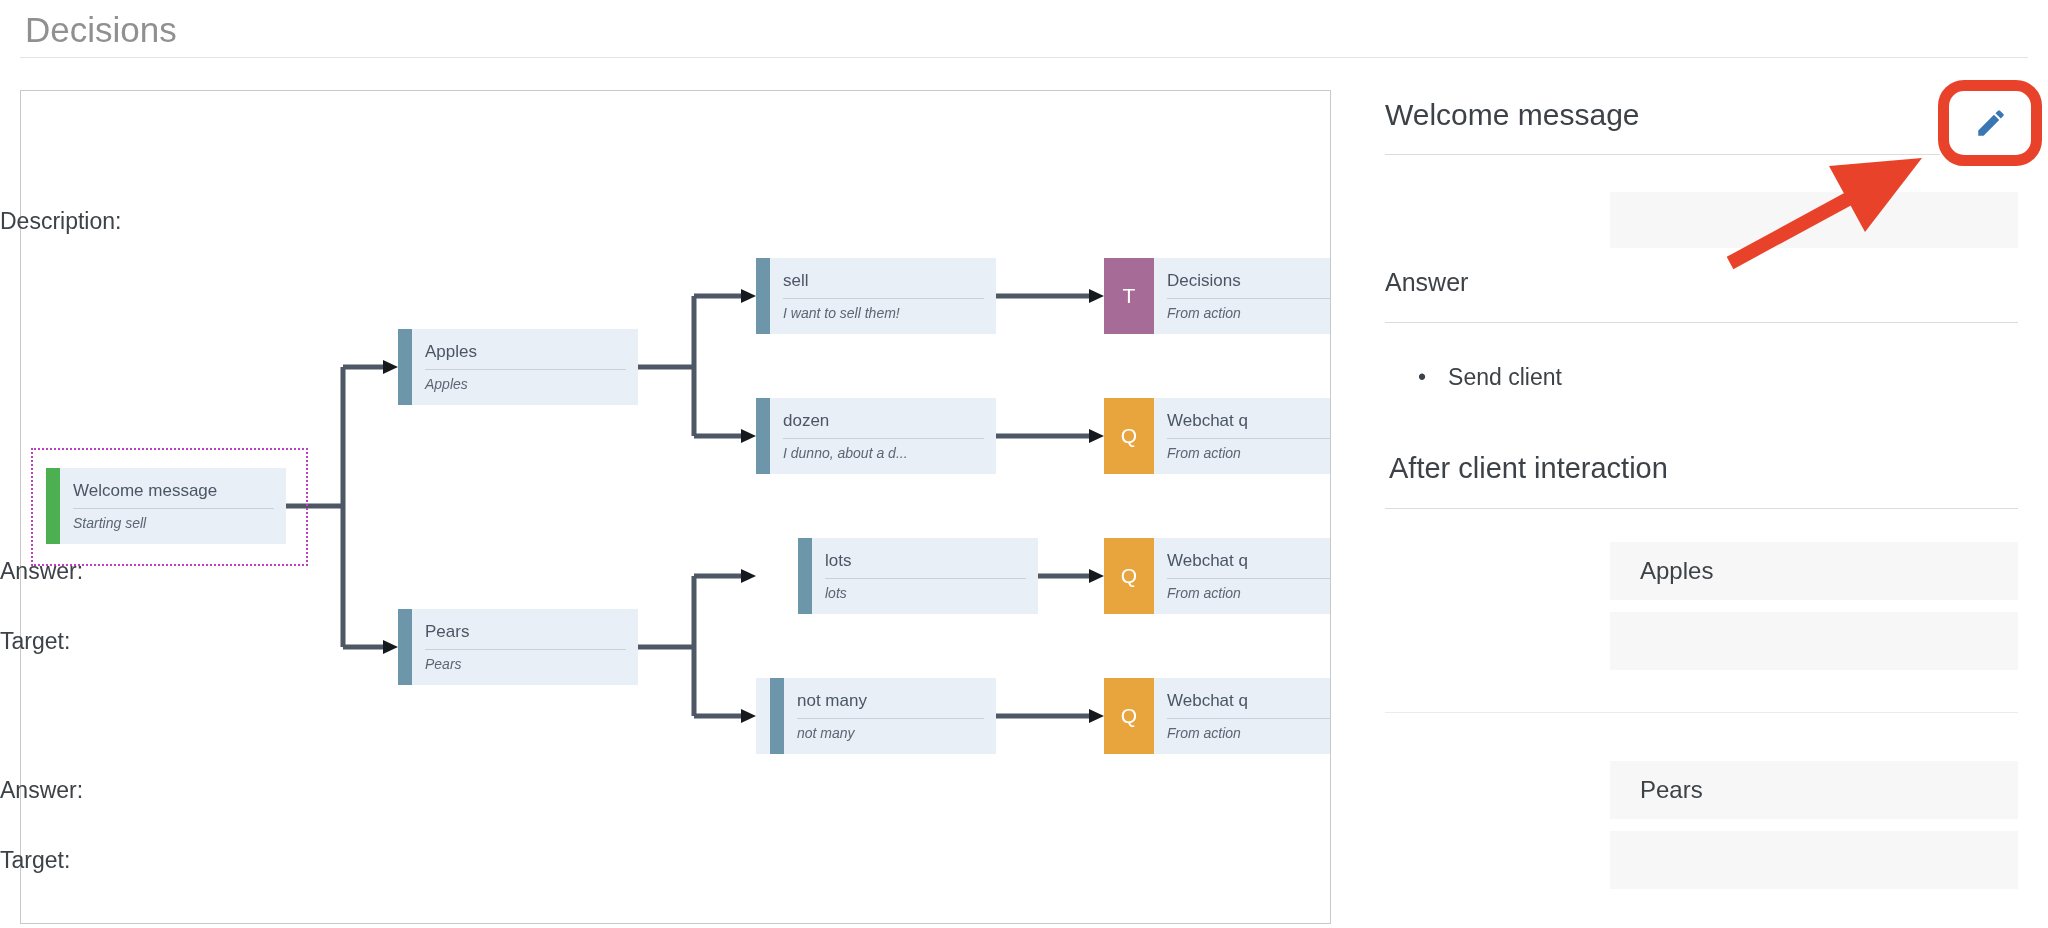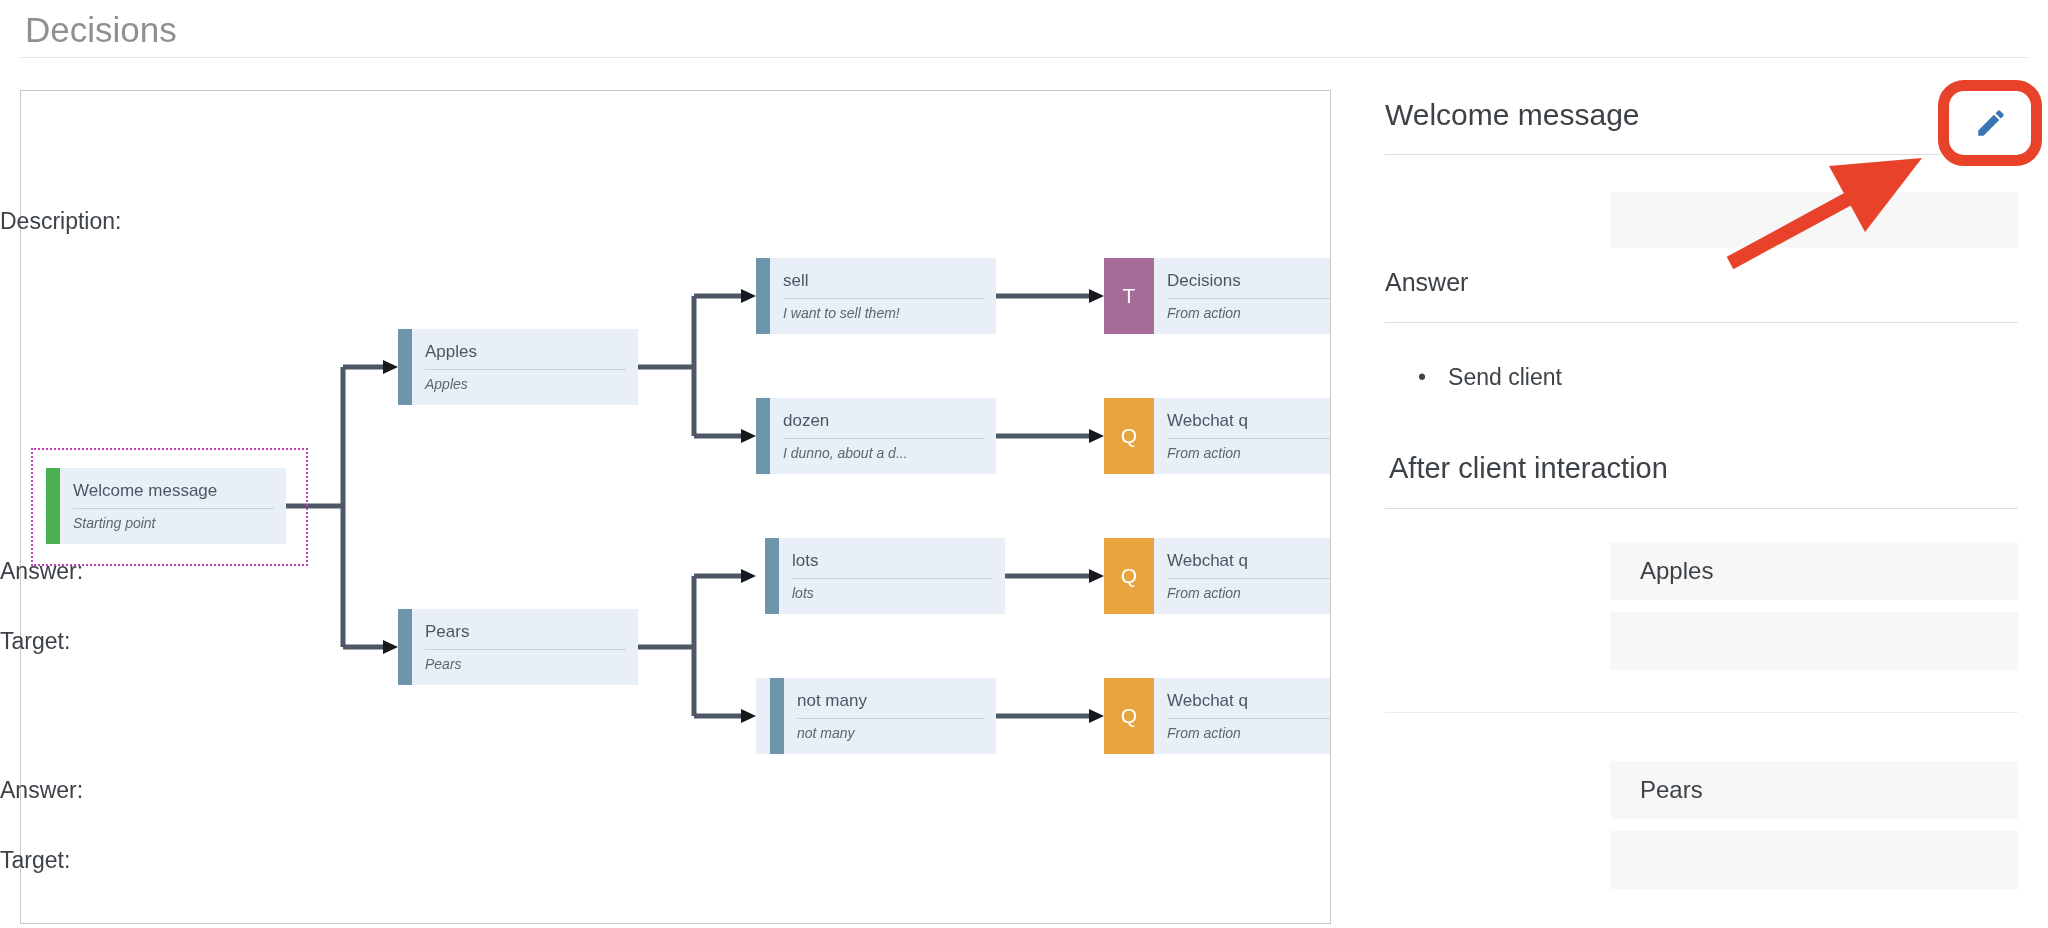--- a/index.html
+++ b/index.html
@@ -131,21 +131,21 @@
       </g>
     </svg>
 
     <div class="selection-outline"></div>
 
     <div class="node" style="left:25px;top:377px;">
       <div class="node-bar" style="background:#4caf50;"></div>
       <div class="node-body">
         <div class="node-title">Welcome message</div>
         <div class="node-divider"></div>
-        <div class="node-sub">Starting point</div>
+        <div class="node-sub">Starting sell</div>
       </div>
     </div>
 
     <div class="node" style="left:377px;top:238px;">
       <div class="node-bar" style="background:#6d96aa;"></div>
       <div class="node-body">
         <div class="node-title">Apples</div>
         <div class="node-divider"></div>
         <div class="node-sub">Apples</div>
       </div>
@@ -171,21 +171,21 @@
 
     <div class="node" style="left:735px;top:167px;">
       <div class="node-bar" style="background:#6d96aa;"></div>
       <div class="node-body">
         <div class="node-title">sell</div>
         <div class="node-divider"></div>
         <div class="node-sub">I want to sell them!</div>
       </div>
     </div>
 
-    <div class="node" style="left:744px;top:447px;">
+    <div class="node" style="left:777px;top:447px;">
       <div class="node-bar" style="background:#6d96aa;"></div>
       <div class="node-body">
         <div class="node-title">lots</div>
         <div class="node-divider"></div>
         <div class="node-sub">lots</div>
       </div>
     </div>
 
     <div class="node" style="left:735px;top:587px;padding-left:14px;">
       <div class="node-bar" style="background:#6d96aa;"></div>

